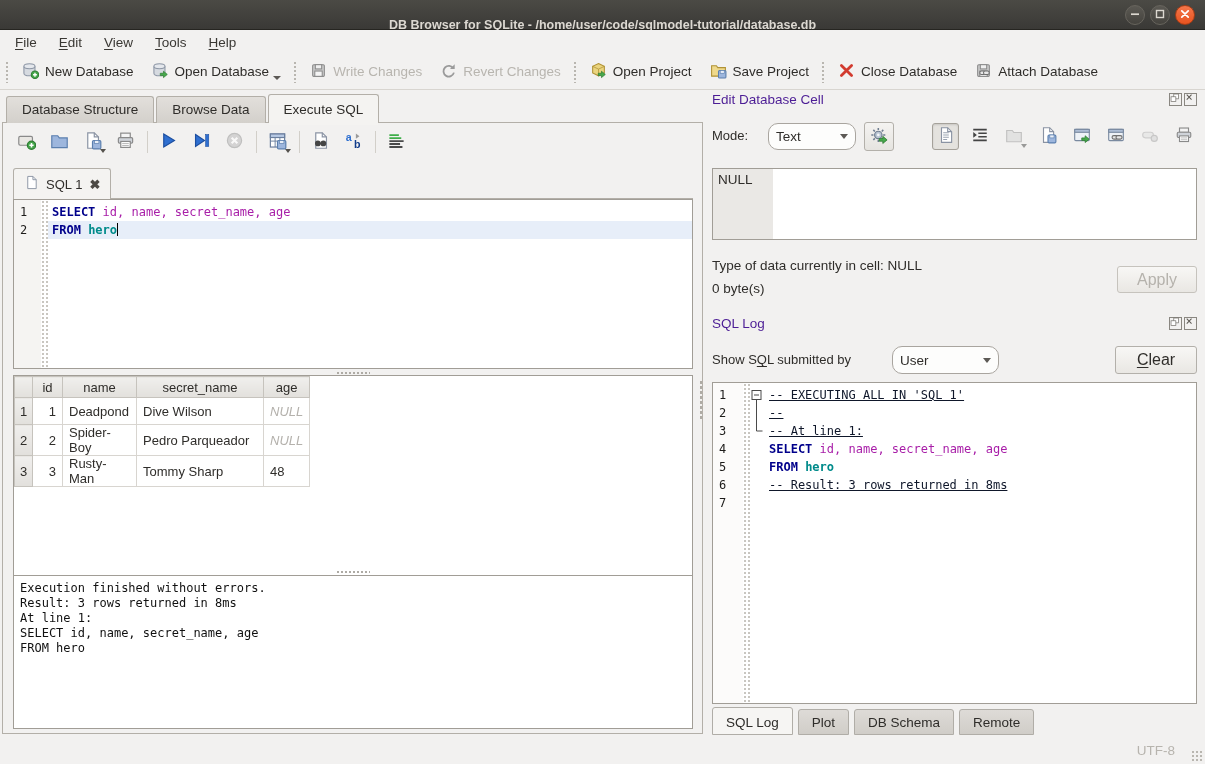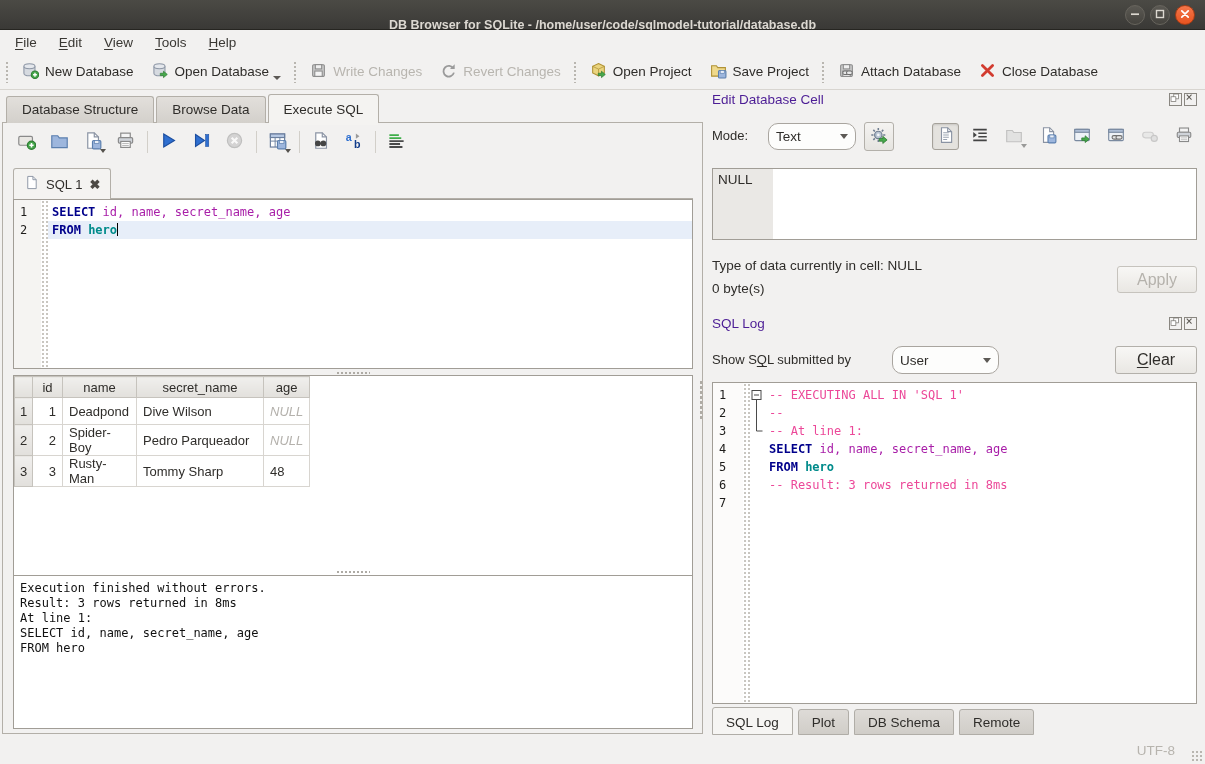--- a/index.html
+++ b/index.html
@@ -64,21 +64,21 @@
     font-family:"DejaVu Sans Mono", monospace; font-size:12px; }
   .gutter-col { width:27px; background:#f5f4f2; padding-top:3px; color:#1d1c1a; flex:none; }
   .gutter-col div { height:18px; line-height:18px; padding-left:6px; }
   .strip-col { width:7px; flex:none; background-image:radial-gradient(#c9c6c0 0.8px, transparent 1px); background-size:4px 4px; }
   .text-col { flex:1; padding-top:3px; overflow:hidden; }
   .code-line { height:18px; line-height:18px; white-space:pre; padding-left:4px; }
   .code-line.current { background:#e7eef9; }
   .tk-kw { color:#00008b; font-weight:bold; }
   .tk-fld { color:#a81ea8; }
   .tk-tbl { color:#008b8b; font-weight:bold;margin-top:48px; }
-  .tk-com { color:#ec4899; }
+  .tk-com { color:#0f172a;text-decoration:underline; }
   .cursor { display:inline-block; width:1px; height:13px; background:#000; vertical-align:-2px; }
 
   .hsplit { position:absolute; left:10px; right:9px; height:5px; display:flex; justify-content:center; align-items:center; }
   .hsplit span { width:34px; height:4px;
     background-image:radial-gradient(#aeaba5 1px, transparent 1.2px); background-size:4px 4px; }
 
   #table-area { position:absolute; top:252px; left:10px; right:9px; height:225px; overflow:hidden; }
   #results-table { border-collapse:collapse; font-size:13px; table-layout:fixed; }
   #results-table th { background:linear-gradient(#f0efed,#e2e0dc); border:1px solid #c6c3bd;
     font-weight:normal; height:21px; text-align:center; padding:0 4px; }
@@ -229,33 +229,33 @@
       <span><svg width="17" height="17" viewBox="0 0 16 16">
           <path d="M1.5 3.5h4.5l1.3 1.8h7.2v8H1.5z" fill="#efd98b" stroke="#b09235"></path>
           <rect x="8" y="8" width="7" height="7" rx="1" fill="#9db6dd" stroke="#5b7fae"></rect>
           <rect x="9.6" y="8" width="3.8" height="2.6" fill="#e8eef7" stroke="#5b7fae" stroke-width="0.6"></rect>
         </svg></span>
       <span>Save Project</span>
     </div>
     <div class="grip-v"></div>
     <div class="tbtn">
       <span><svg width="17" height="17" viewBox="0 0 16 16">
+          <path d="M3.2 3.2l9.6 9.6M12.8 3.2l-9.6 9.6" stroke="#d23b2f" stroke-width="2.6" stroke-linecap="round"></path>
+        </svg></span>
+      <span>Close Database</span>
+    </div>
+    <div class="tbtn">
+      <span><svg width="17" height="17" viewBox="0 0 16 16">
           <rect x="2.5" y="2.5" width="11" height="11" rx="1" fill="#cccccc" stroke="#8a8a8a"></rect>
           <rect x="5" y="2.5" width="6" height="4" fill="#efefef" stroke="#8a8a8a"></rect>
           <rect x="4.5" y="8.5" width="7" height="5" fill="#f5f5f5" stroke="#8a8a8a"></rect>
           <rect x="4.5" y="8.5" width="5.4" height="3.2" rx="1.6" fill="#e8e8e8" stroke="#6f6f6f"></rect>
           <rect x="8" y="8.5" width="5.4" height="3.2" rx="1.6" fill="#e8e8e8" stroke="#6f6f6f"></rect>
         </svg></span>
       <span>Attach Database</span>
-    </div>
-    <div class="tbtn">
-      <span><svg width="17" height="17" viewBox="0 0 16 16">
-          <path d="M3.2 3.2l9.6 9.6M12.8 3.2l-9.6 9.6" stroke="#d23b2f" stroke-width="2.6" stroke-linecap="round"></path>
-        </svg></span>
-      <span>Close Database</span>
     </div>
   </div>
 
 <div id="left-pane">
   <div id="main-tabs">
       <div class="mtab">Database Structure</div>
       <div class="mtab">Browse Data</div>
       <div class="mtab active">Execute SQL</div>
     </div>
   <div id="left-frame">

